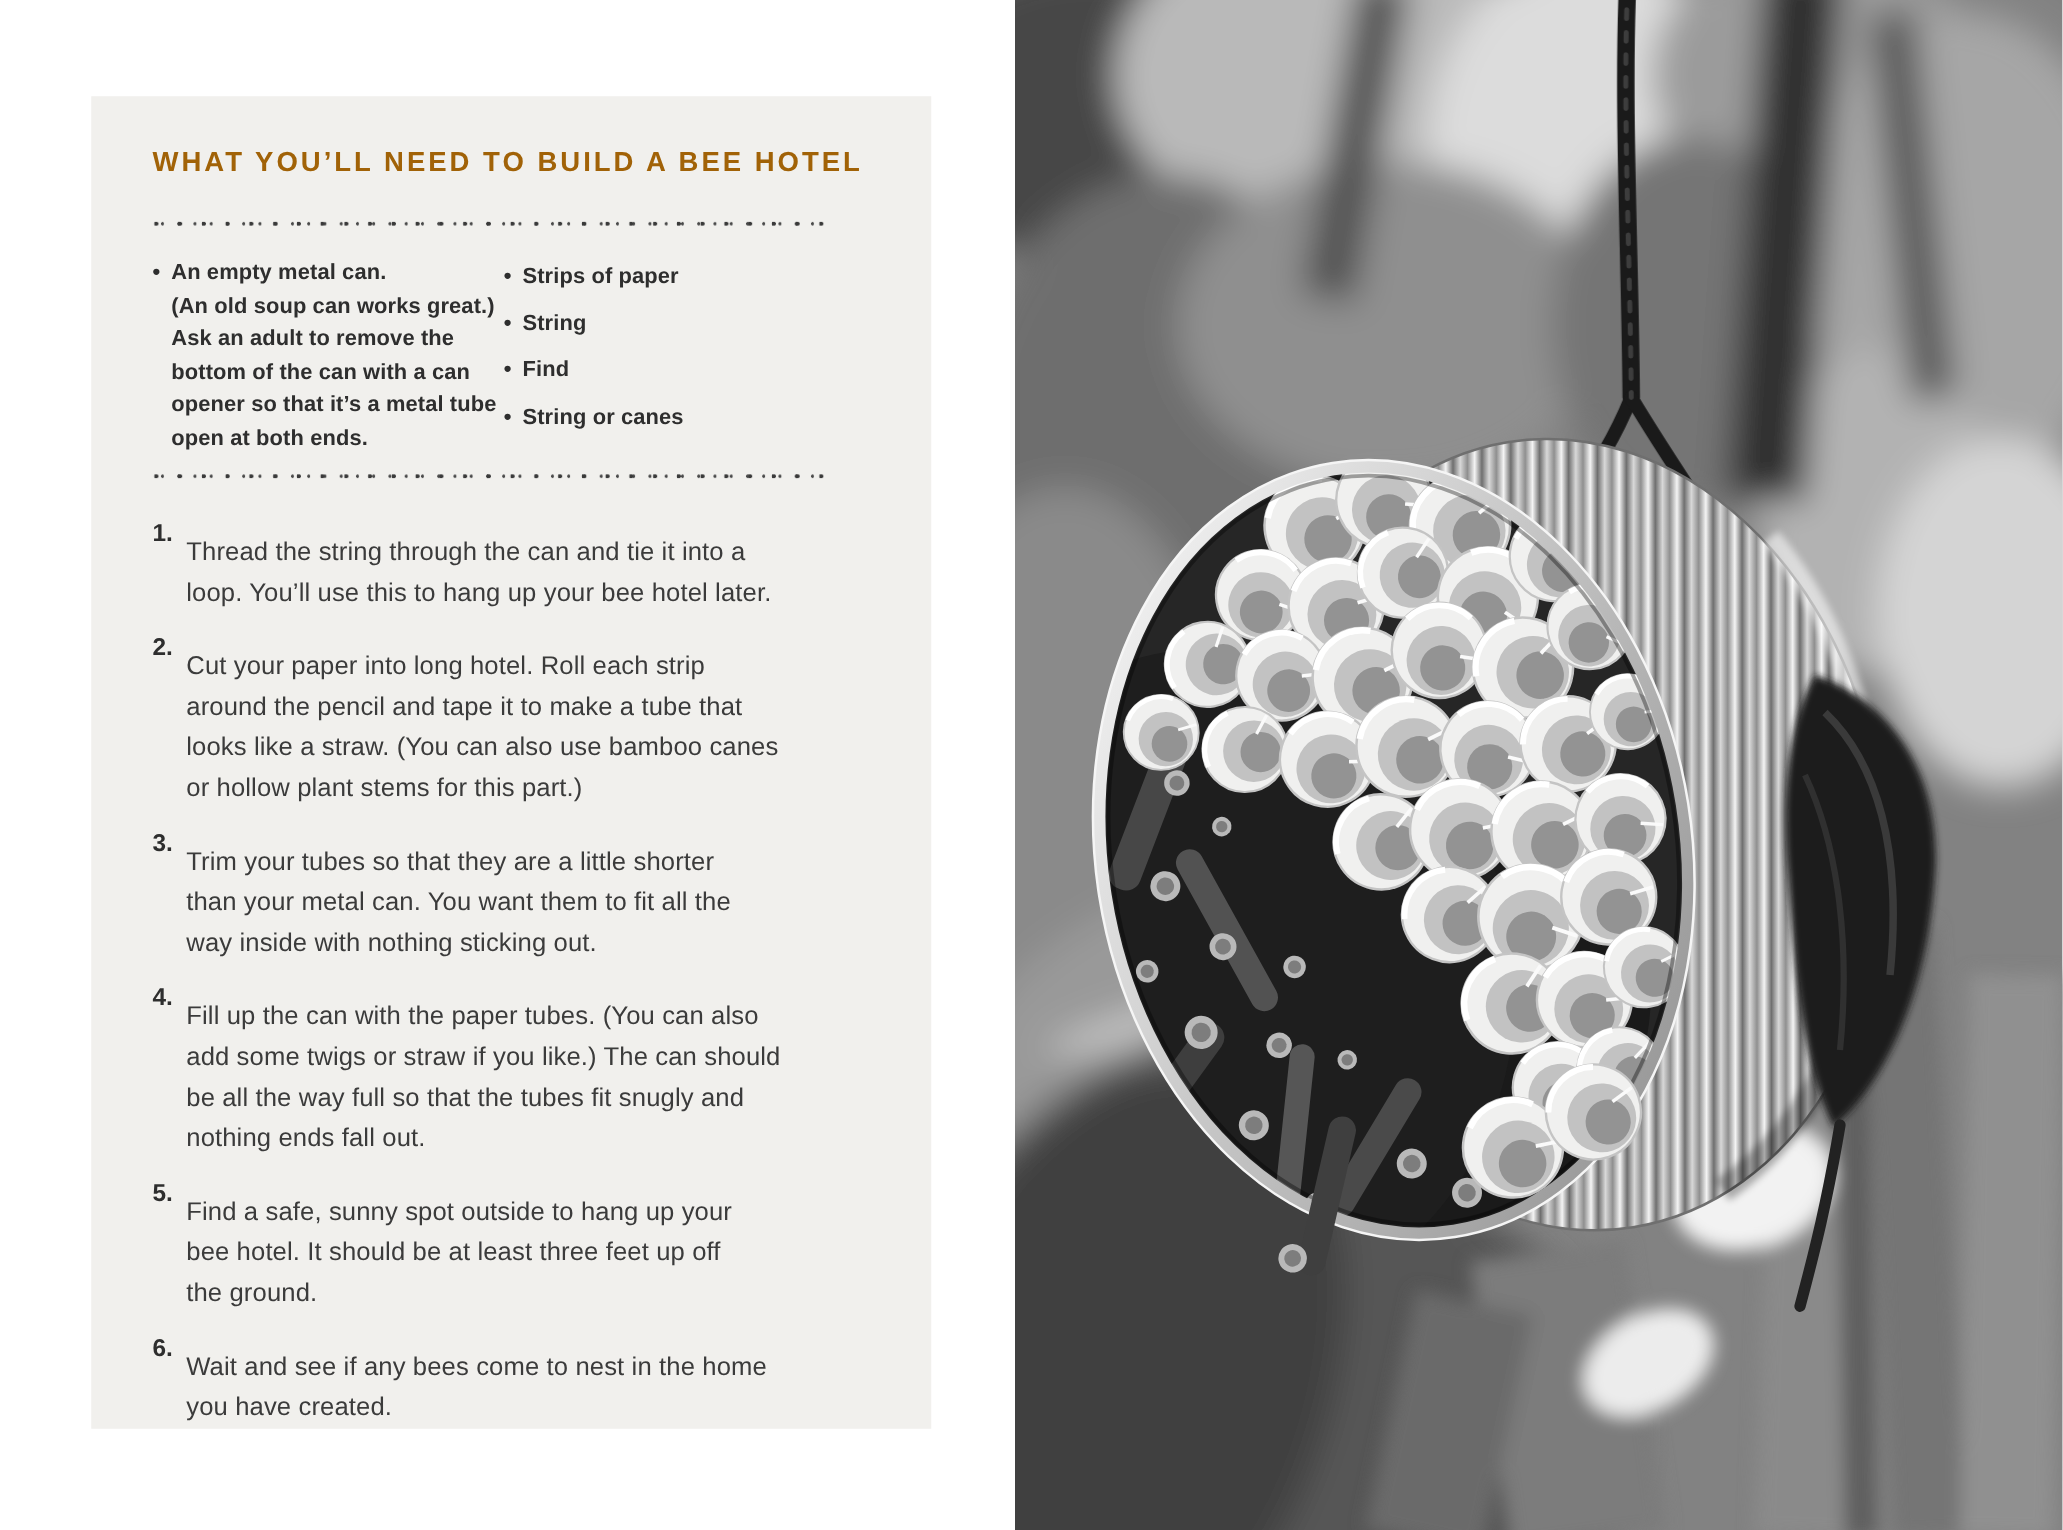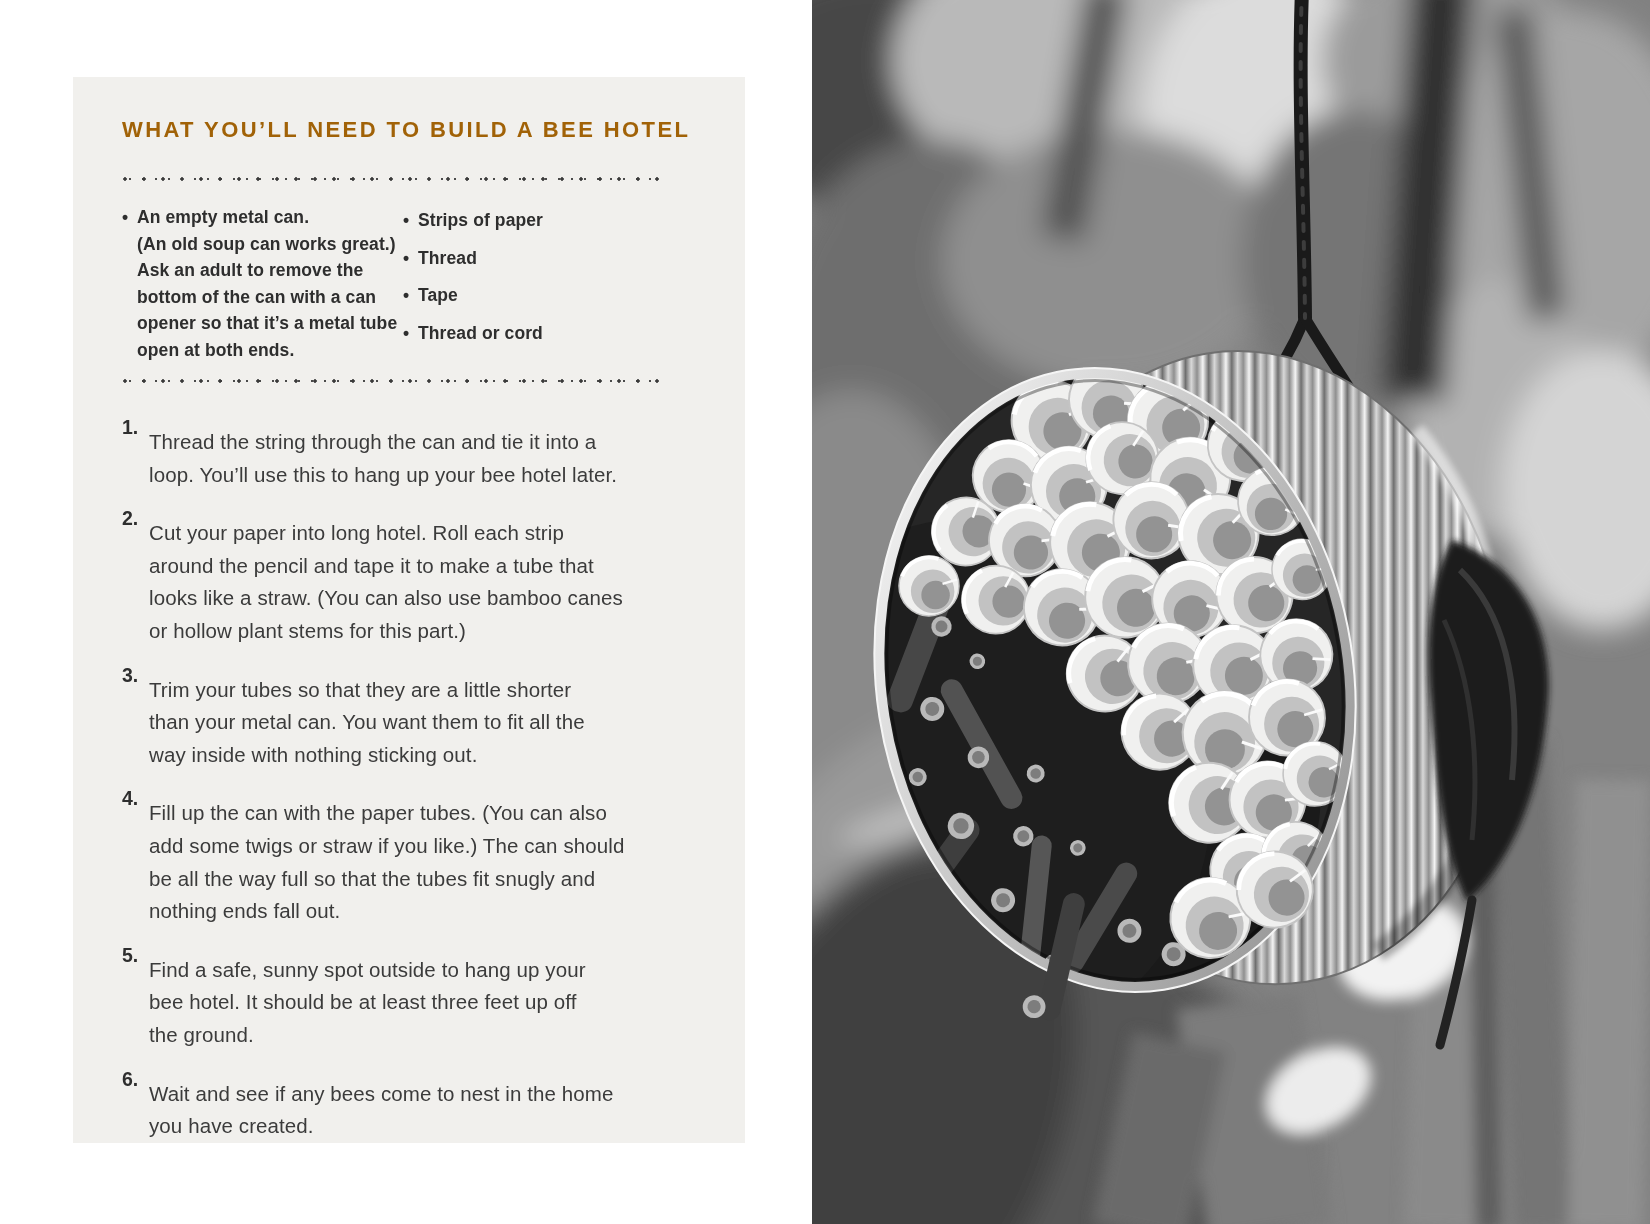--- a/index.html
+++ b/index.html
@@ -82,29 +82,29 @@
       </div>
     </div>
 
     <div class="materials-right">
       <div class="material-item">
         <span class="bullet">•</span>
         <span class="material-text">Strips of paper</span>
       </div>
       <div class="material-item">
         <span class="bullet">•</span>
-        <span class="material-text">Thread</span>
-      </div>
-      <div class="material-item">
-        <span class="bullet">•</span>
-        <span class="material-text">Tape</span>
-      </div>
-      <div class="material-item">
-        <span class="bullet">•</span>
-        <span class="material-text">Thread or cord</span>
+        <span class="material-text">String</span>
+      </div>
+      <div class="material-item">
+        <span class="bullet">•</span>
+        <span class="material-text">Find</span>
+      </div>
+      <div class="material-item">
+        <span class="bullet">•</span>
+        <span class="material-text">String or canes</span>
       </div>
     </div>
 
     <div class="dotted-divider divider-mid"></div>
 
     <div class="steps">
       <div class="step">
         <span class="step-num">1.</span>
         <span class="step-text">Thread the string through the can and tie it into a
 loop. You’ll use this to hang up your bee hotel later.</span>

